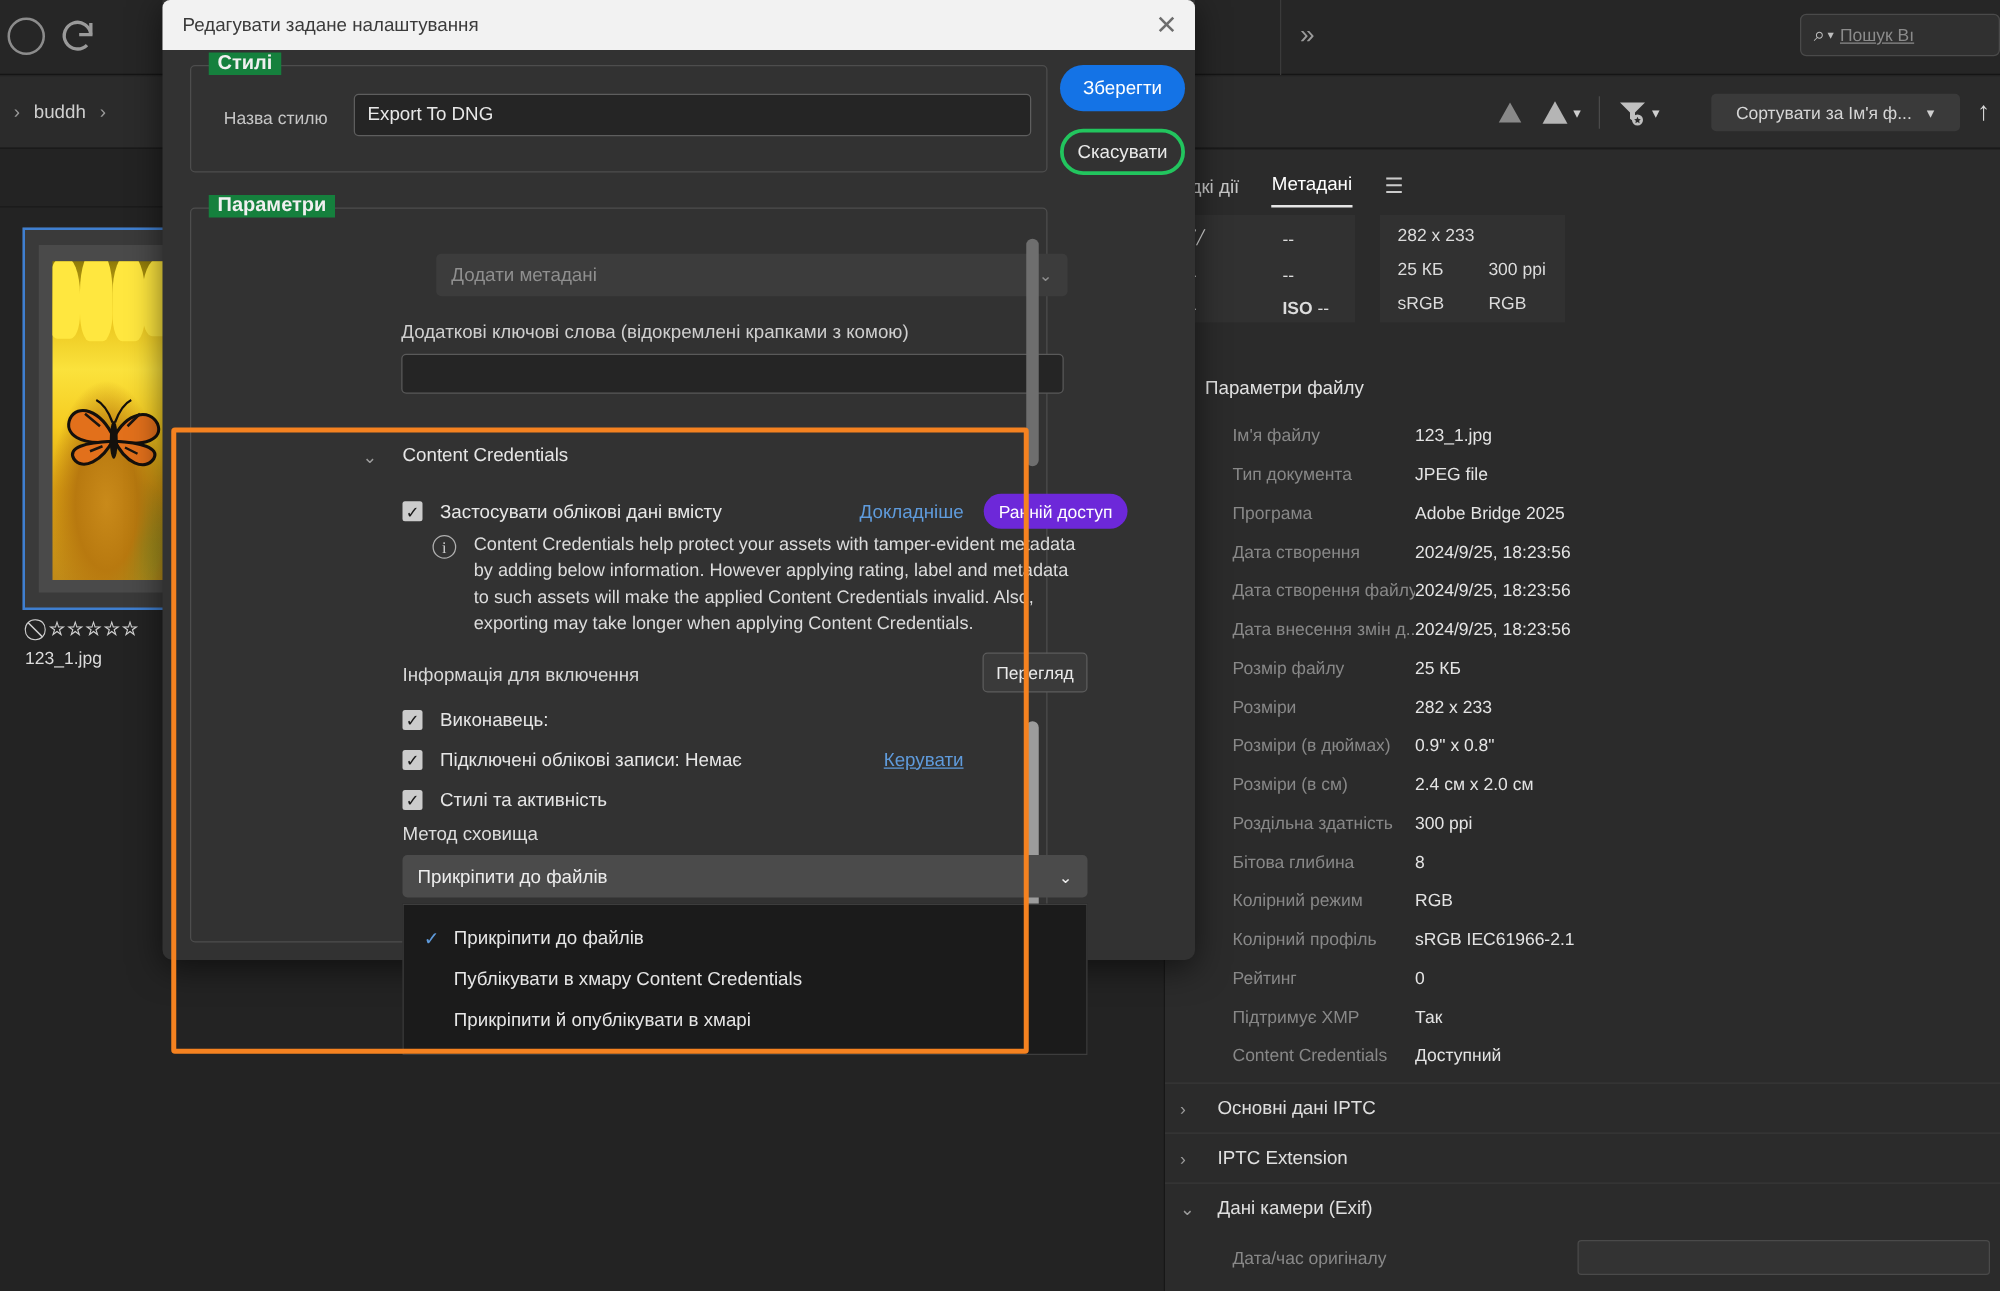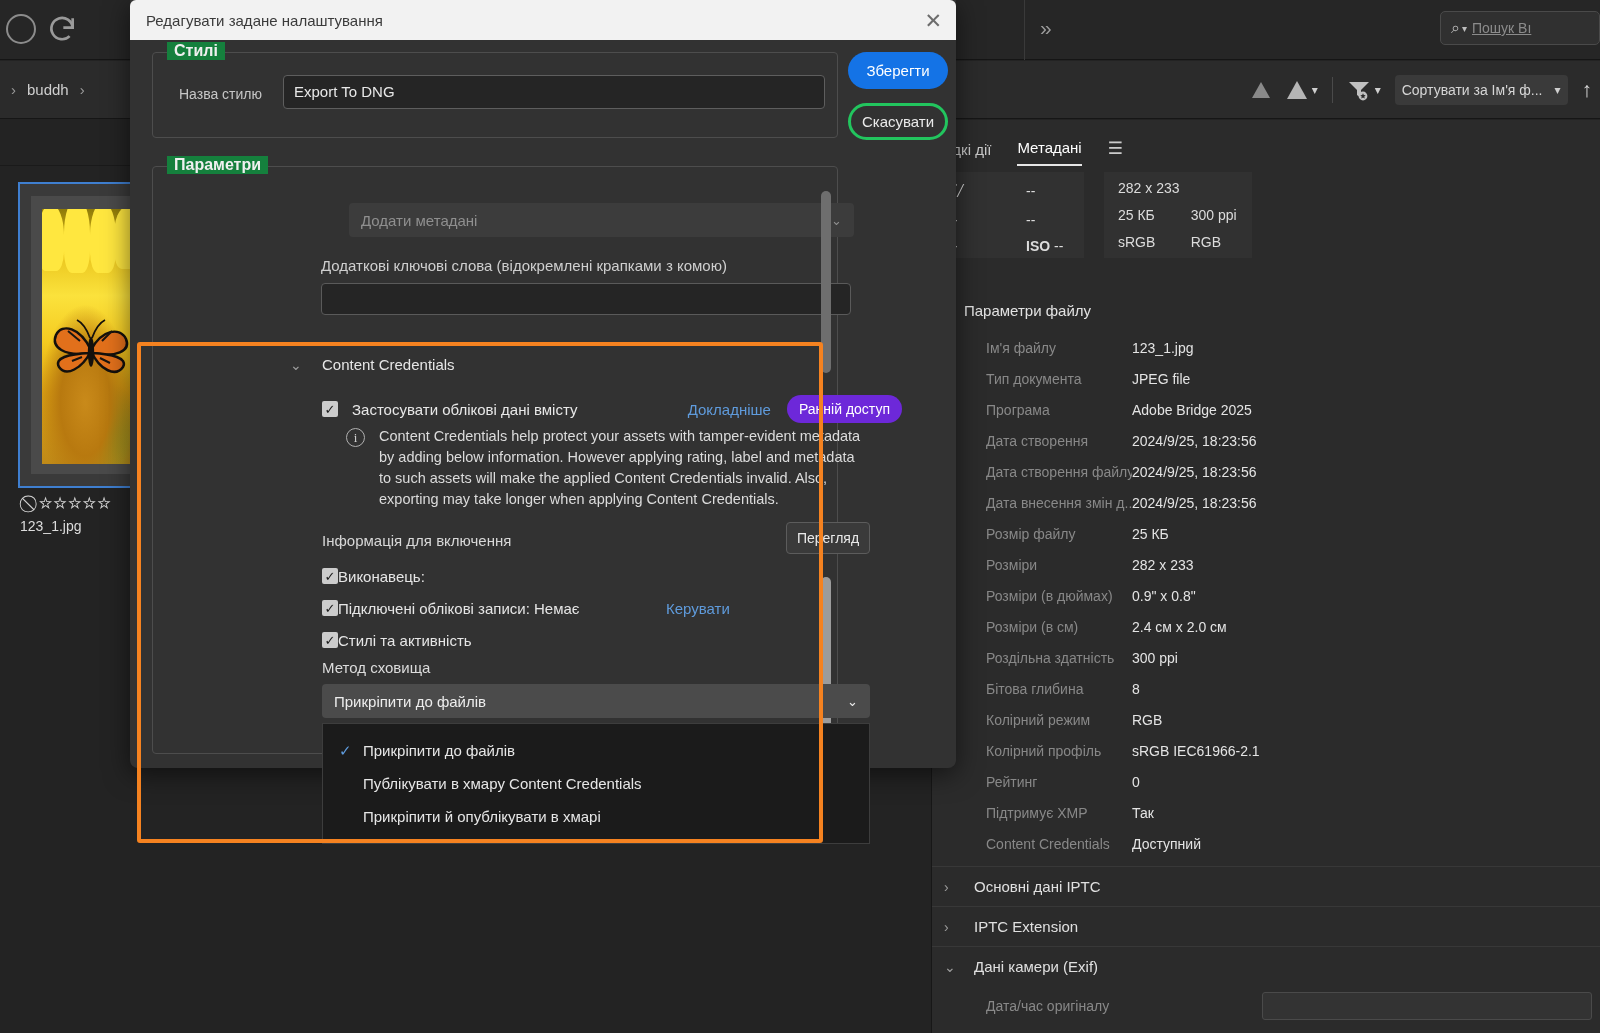--- a/index.html
+++ b/index.html
@@ -50,22 +50,22 @@
   .crumb { color: #cfcfcf; font-size: 15px; }
   .crumb-sep { color: #9a9a9a; font-size: 15px; margin: 0 11px; }
   .toolbar-right {
     position: absolute; right: 8px; top: 61px; height: 58px;
     display: flex; align-items: center; gap: 14px;
   }
   .tri-icon { width: 22px; height: 20px; }
   .tb-divider { width: 1px; height: 26px; background: #4a4a4a; }
   .sort-pill {
     height: 30px; background: #3a3a3a; border-radius: 4px;
-    display: flex; align-items: center; gap: 12px; padding: 0 7px;
-    color: #d6d6d6; font-size: 14px;
+    display: flex; align-items: center; gap: 12px; padding: 0 20px;
+    color: #d6d6d6; font-size: 14px; margin-left: 27px;
   }
   .up-arrow { color: #d8d8d8; font-size: 21px; }
 
   .content-label {
     position: absolute; left: 0; top: 120px; width: 930px; height: 46px;
     display: flex; align-items: center; justify-content: flex-end;
     padding-right: 16px; color: #b8b8b8; font-size: 15px;
     background: #232323; border-bottom: 1px solid #1a1a1a;
   }
 
@@ -260,22 +260,22 @@
   }
   .btn-preview {
     position: absolute; left: 496px; top: 166px; width: 84px; height: 32px;
     background: #3a3a3a; border: 1px solid #5c5c5c; border-radius: 4px;
     color: #eaeaea; font-size: 14px; display: flex; align-items: center; justify-content: center;
   }
   .ck-row {
     position: absolute; left: 32px; width: 580px; height: 24px;
     display: flex; align-items: center;
   }
-  .ck-row .lab { color: #e6e6e6; font-size: 15px; }
-  .ck-row .link { position: absolute; left: 344px; }
+  .ck-row .lab { color: #e6e6e6; font-size: 15px; margin-left: 14px; }
+  .ck-row .link { position: absolute; left: 385px; text-decoration: underline; }
   .ck1 { top: 208px; } .ck2 { top: 240px; } .ck3 { top: 272px; }
 
   .lbl-storage {
     position: absolute; left: 32px; top: 303px; color: #dcdcdc; font-size: 15px;
   }
   .sel-storage {
     position: absolute; left: 32px; top: 328px; width: 548px; height: 34px;
     background: #4b4b4b; border-radius: 4px; color: #ededed; font-size: 15px;
     display: flex; align-items: center; justify-content: space-between; padding: 0 12px;
   }

